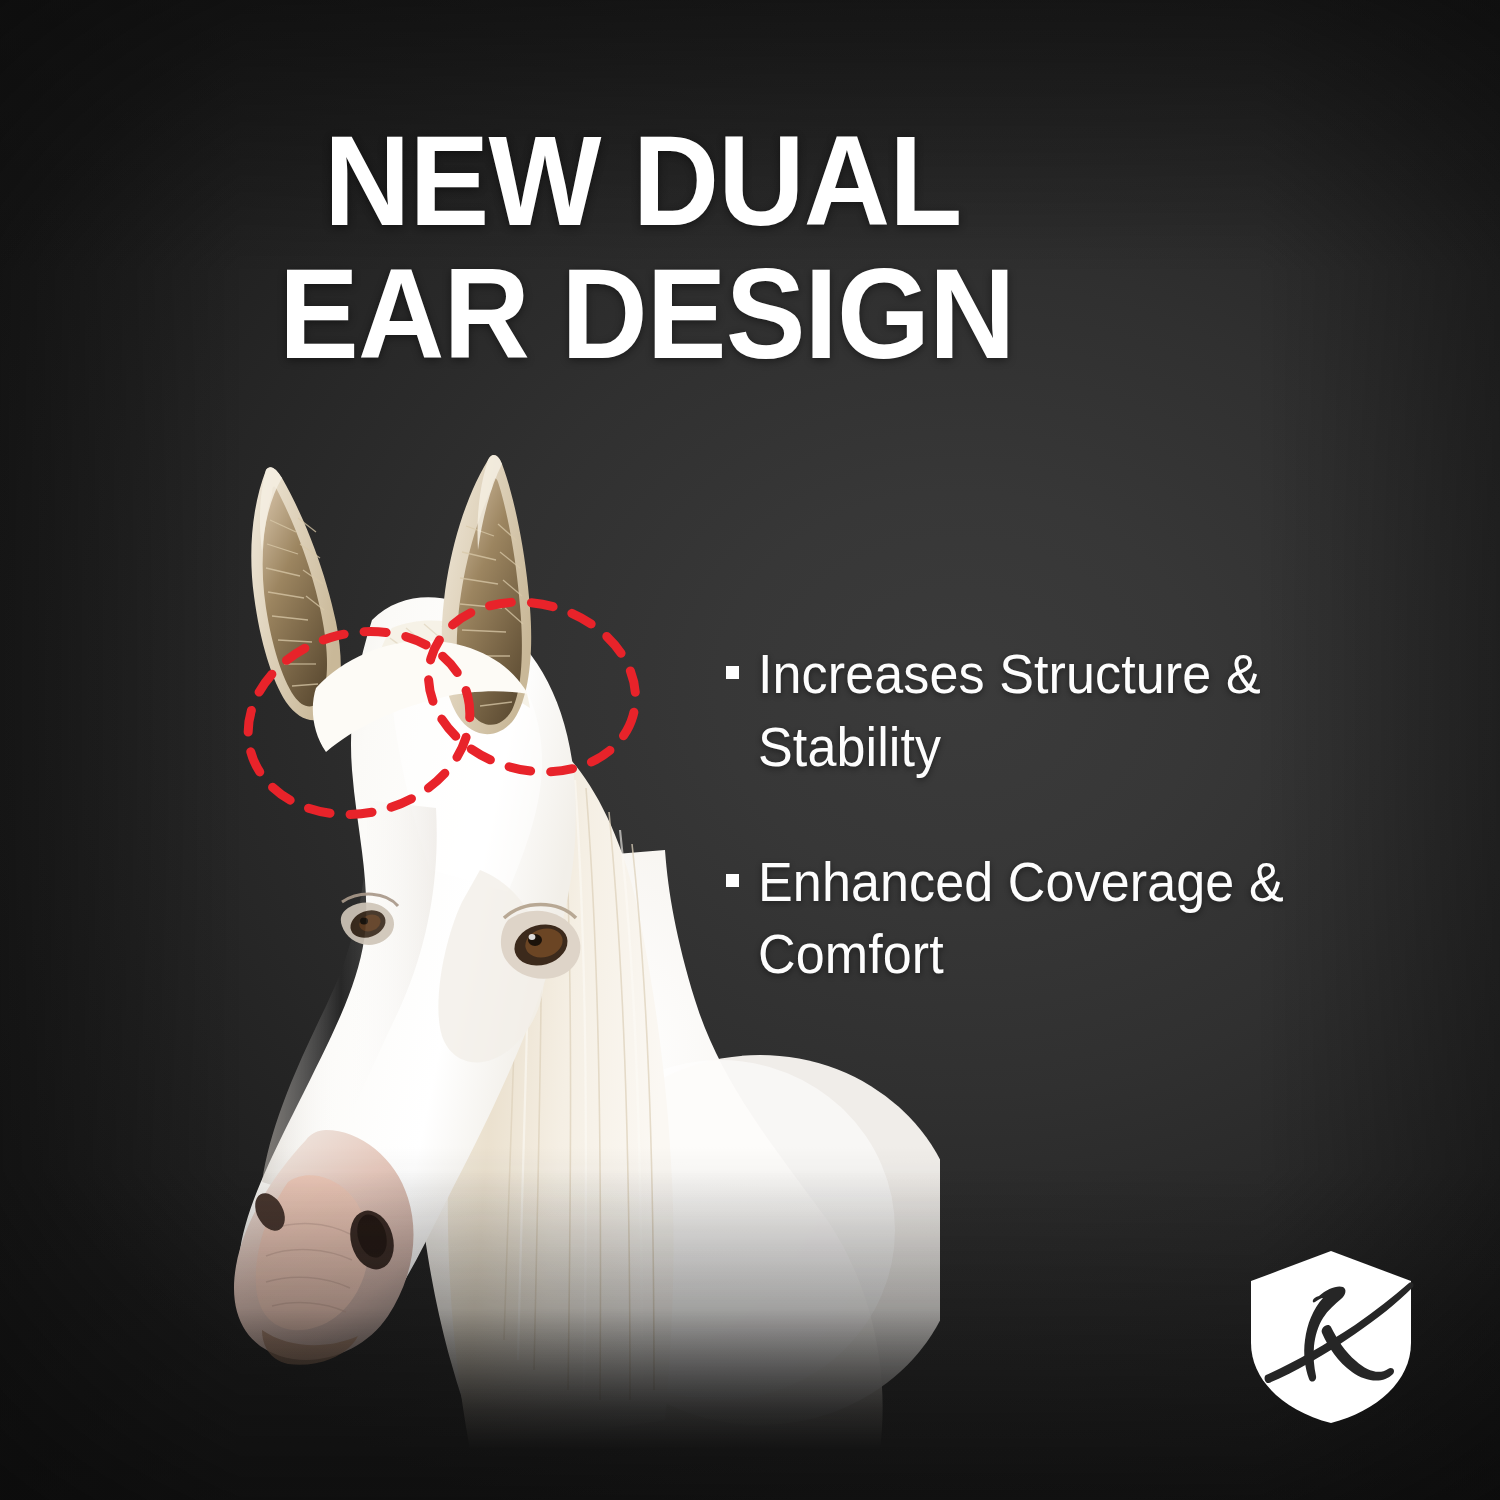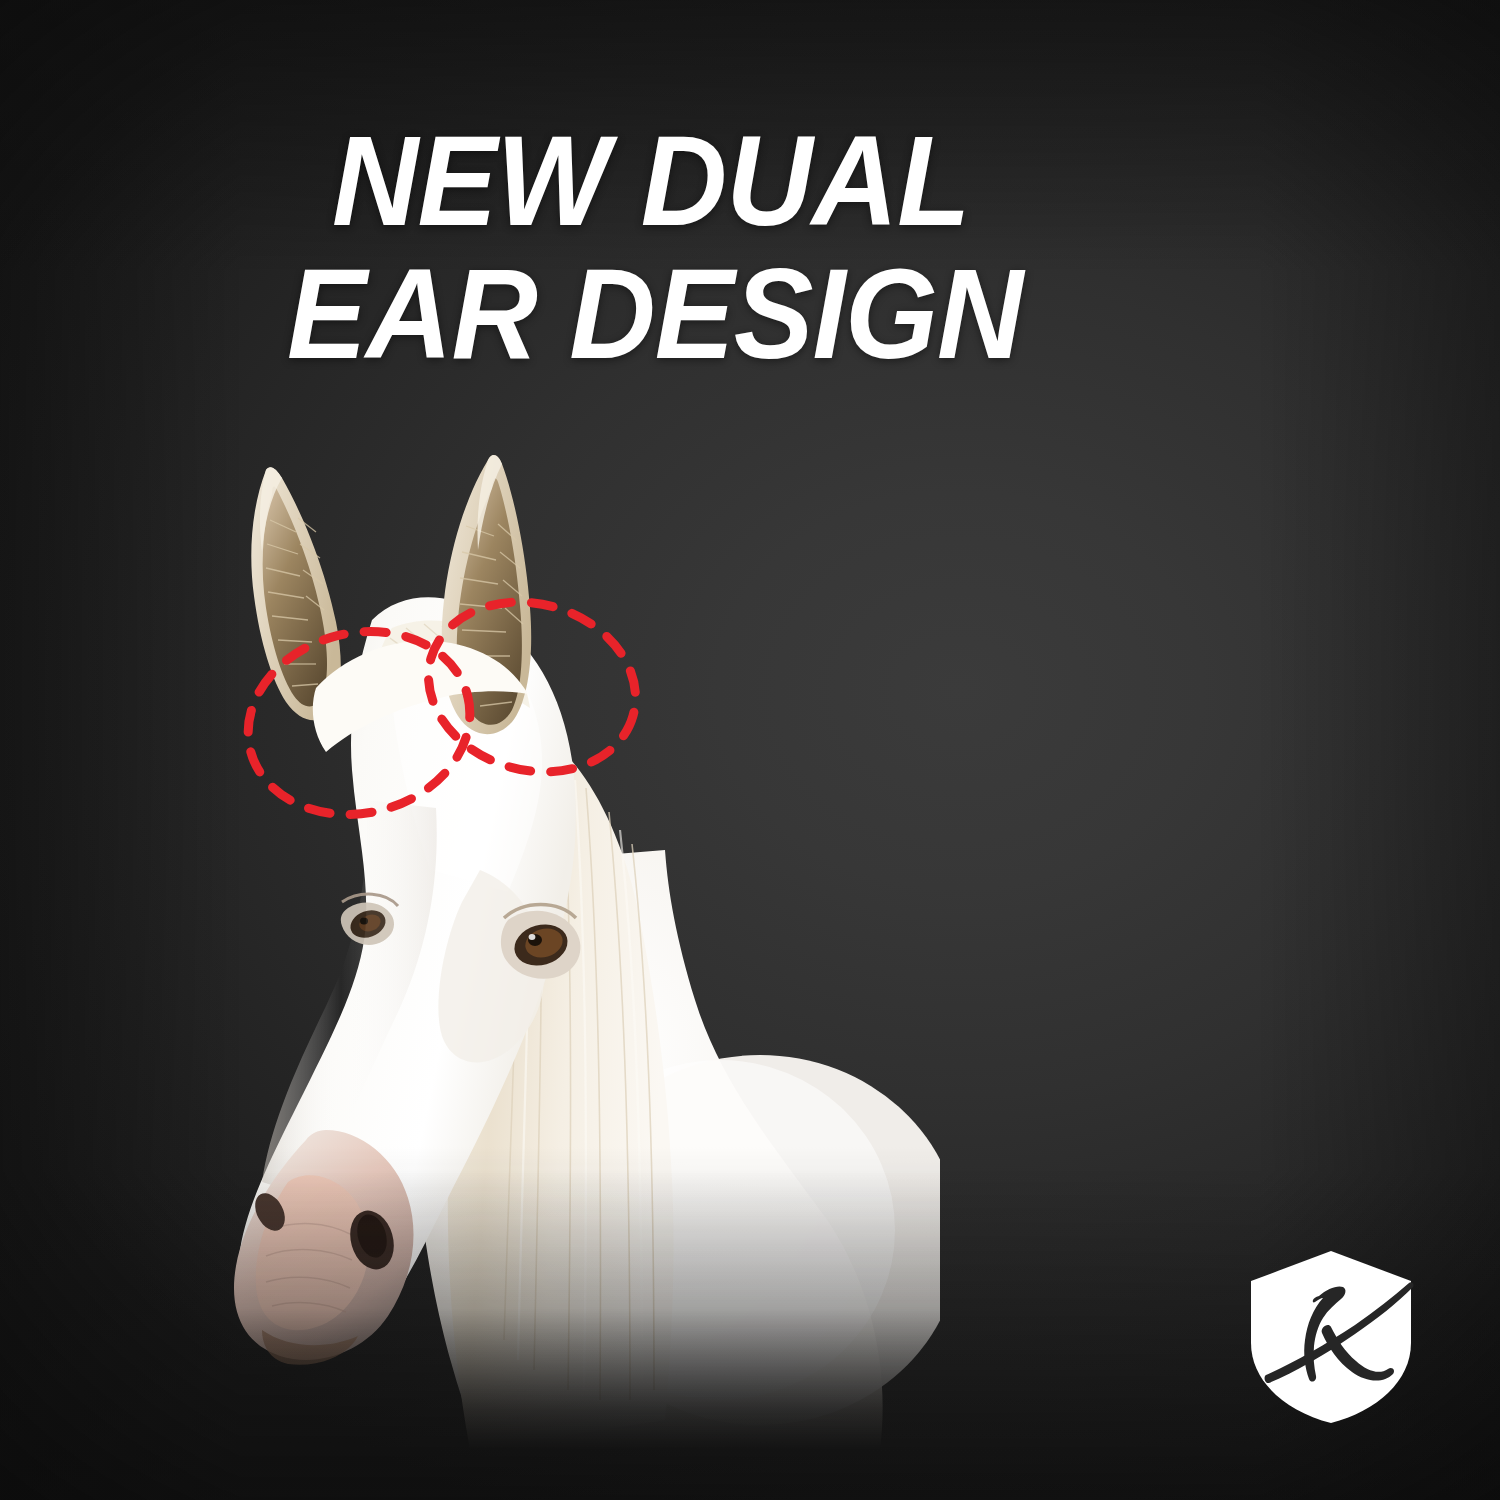--- a/index.html
+++ b/index.html
@@ -40,24 +40,23 @@
     background:
       linear-gradient(to bottom, rgba(10,10,10,0.55) 0%, rgba(10,10,10,0.0) 18%),
       linear-gradient(to top,  rgba(8,8,8,0.60) 0%, rgba(8,8,8,0.0) 22%),
       linear-gradient(to right, rgba(10,10,10,0.45) 0%, rgba(10,10,10,0.0) 16%),
       linear-gradient(to left,  rgba(10,10,10,0.40) 0%, rgba(10,10,10,0.0) 16%);
   }
 
   
   #headline {
     position: absolute;
-    left: 332px;
+    left: 324px;
     top: 118px;
     width: 940px;
-    font-style: italic;
   }
   .head-line {
     color: #ffffff;
     font-family: "Liberation Sans", sans-serif;
     font-weight: 700;
     font-size: 128px;
     line-height: 0.99;
     letter-spacing: -1px;
     white-space: nowrap;
     text-shadow: 0 2px 9px rgba(0,0,0,0.45);
@@ -405,20 +404,30 @@
     </svg>
   </div>
 
   <div class="bg-vignette"></div>
 
   <div id="headline">
     <div class="head-line l1">NEW DUAL</div>
     <div class="head-line l2">EAR DESIGN</div>
   </div>
 
+  <div id="bullets">
+    <div class="bullet-row">
+      <span class="bullet-marker"></span>
+      <span class="bullet-text">Increases Structure &amp; Stability</span>
+    </div>
+    <div class="bullet-row">
+      <span class="bullet-marker"></span>
+      <span class="bullet-text">Enhanced Coverage &amp; Comfort</span>
+    </div>
+  </div>
 
   <div id="logo">
     <svg id="logo-svg" viewBox="0 0 176 180" xmlns="http://www.w3.org/2000/svg">
 
       <path d="M 88 4
                L 168 34
                L 168 96
                C 168 134, 134 164, 88 176
                C 42 164, 8 134, 8 96
                L 8 34

